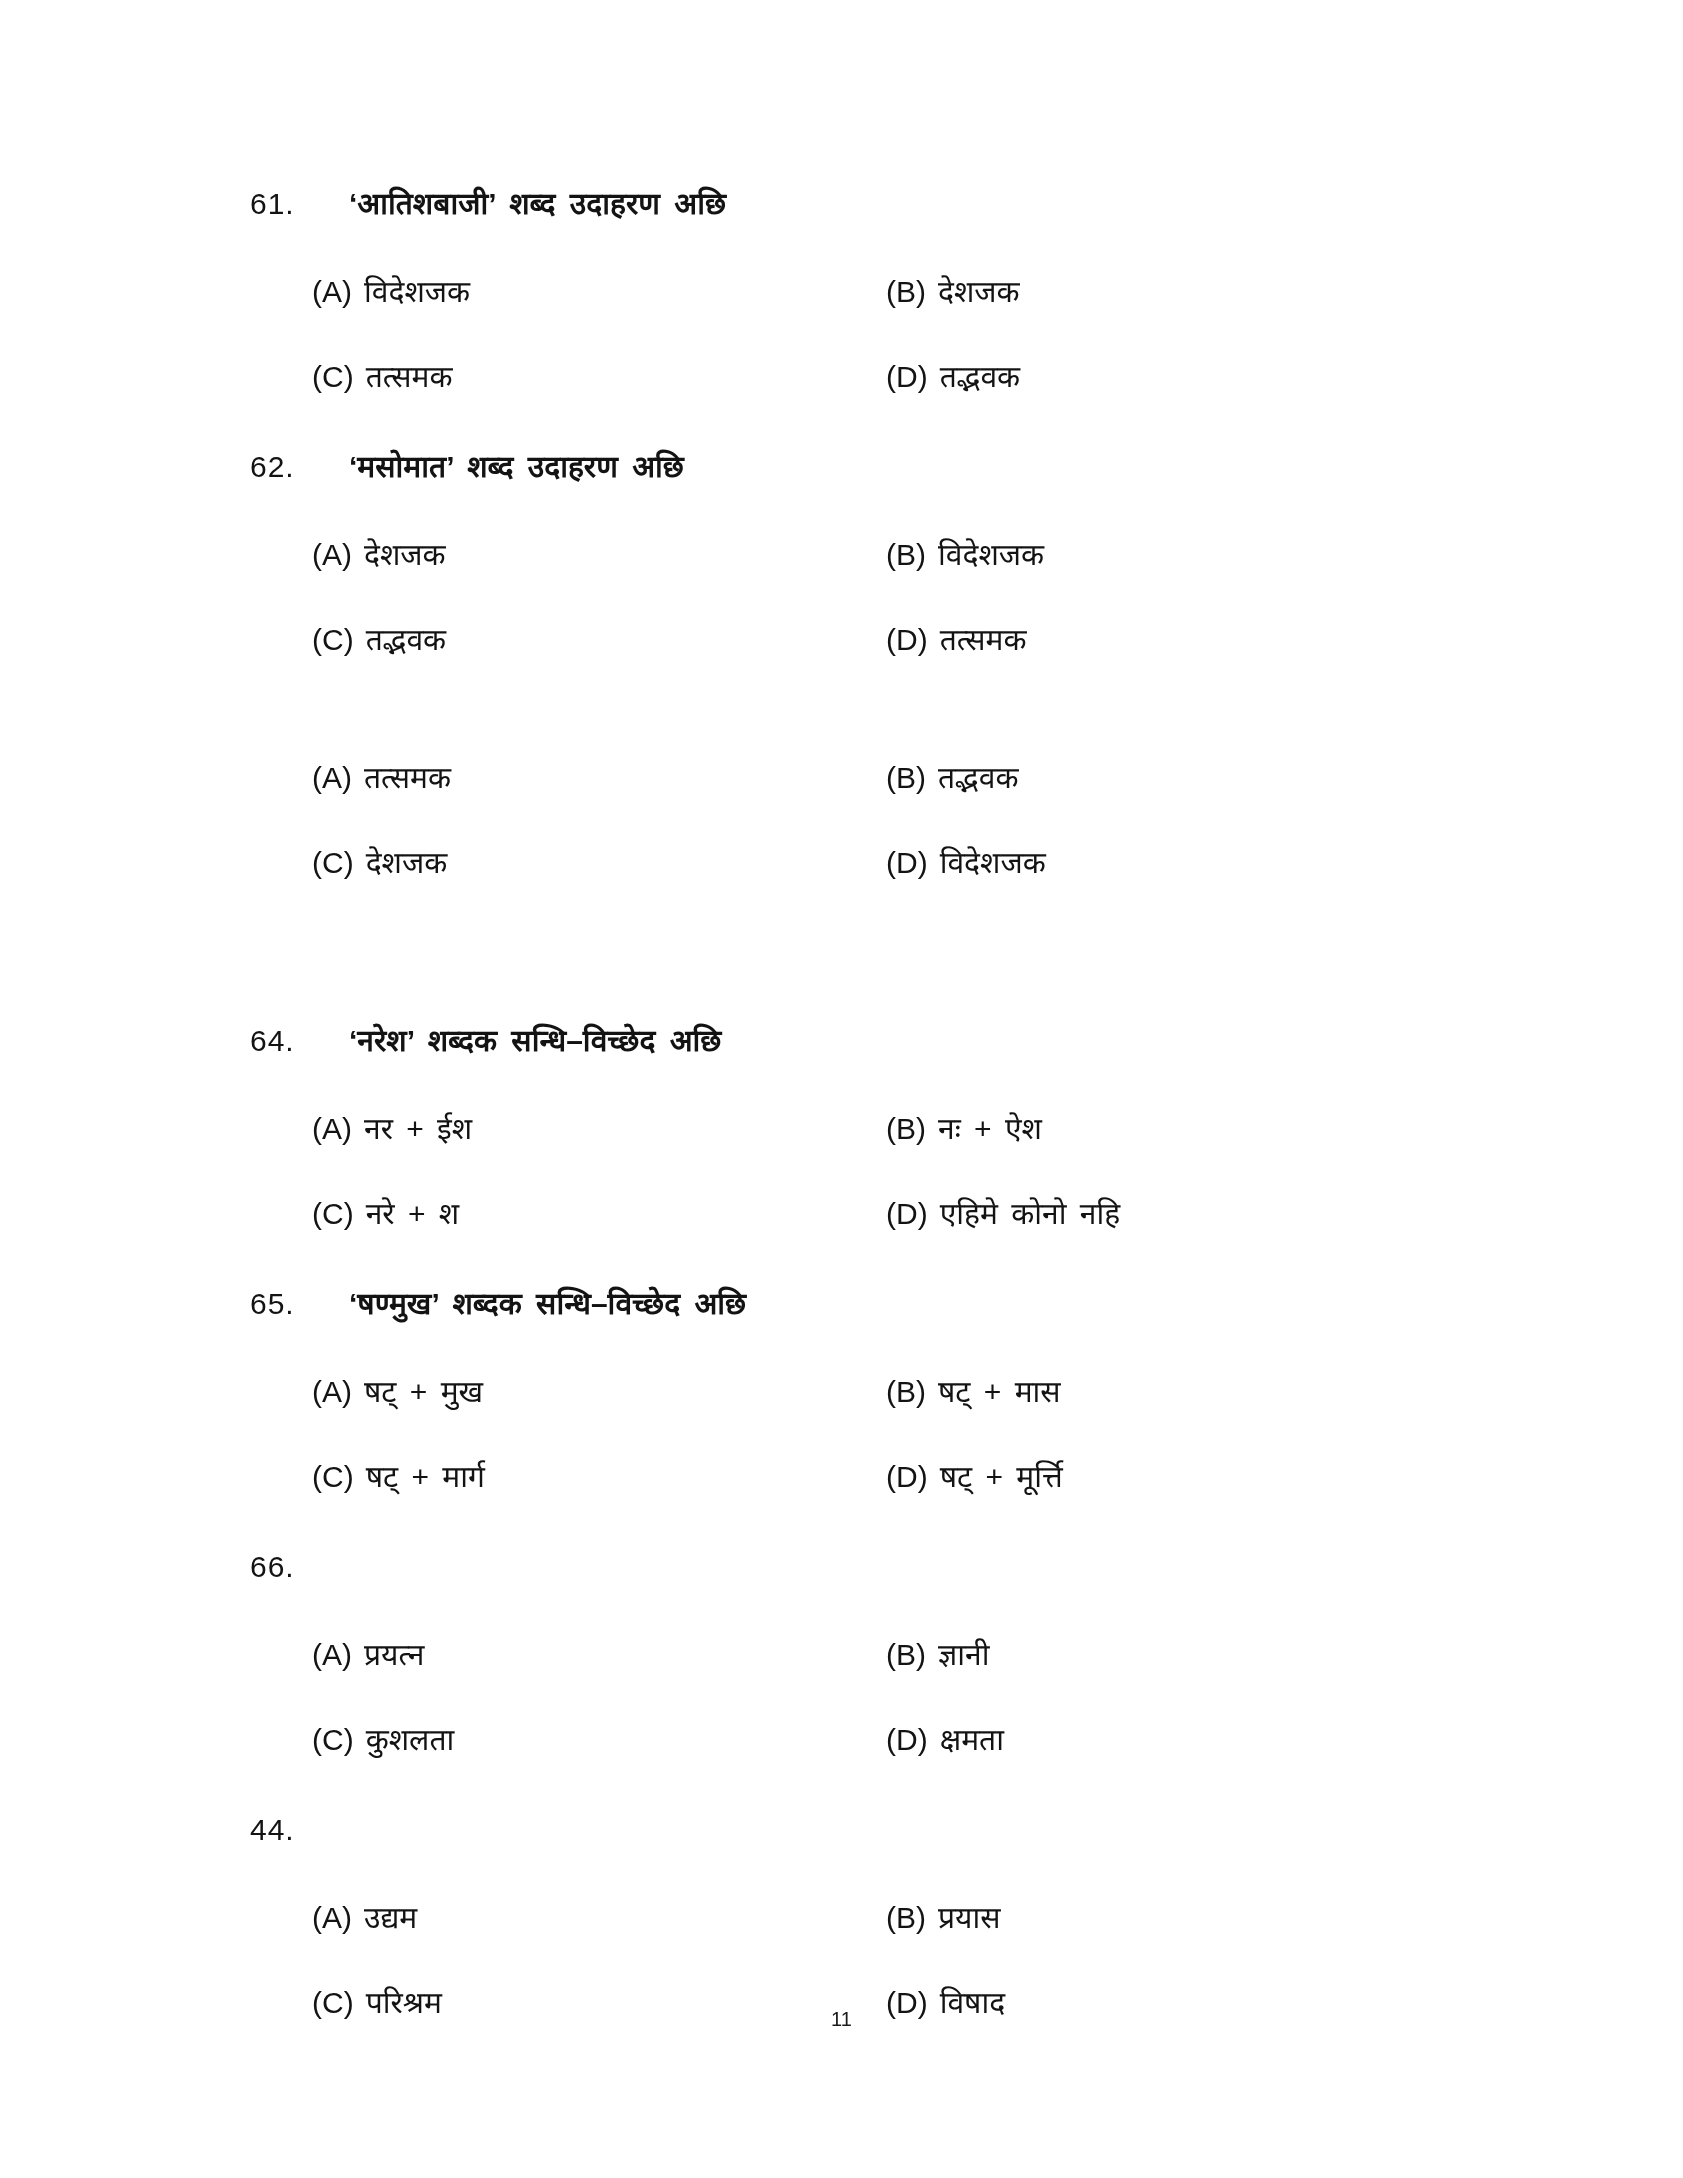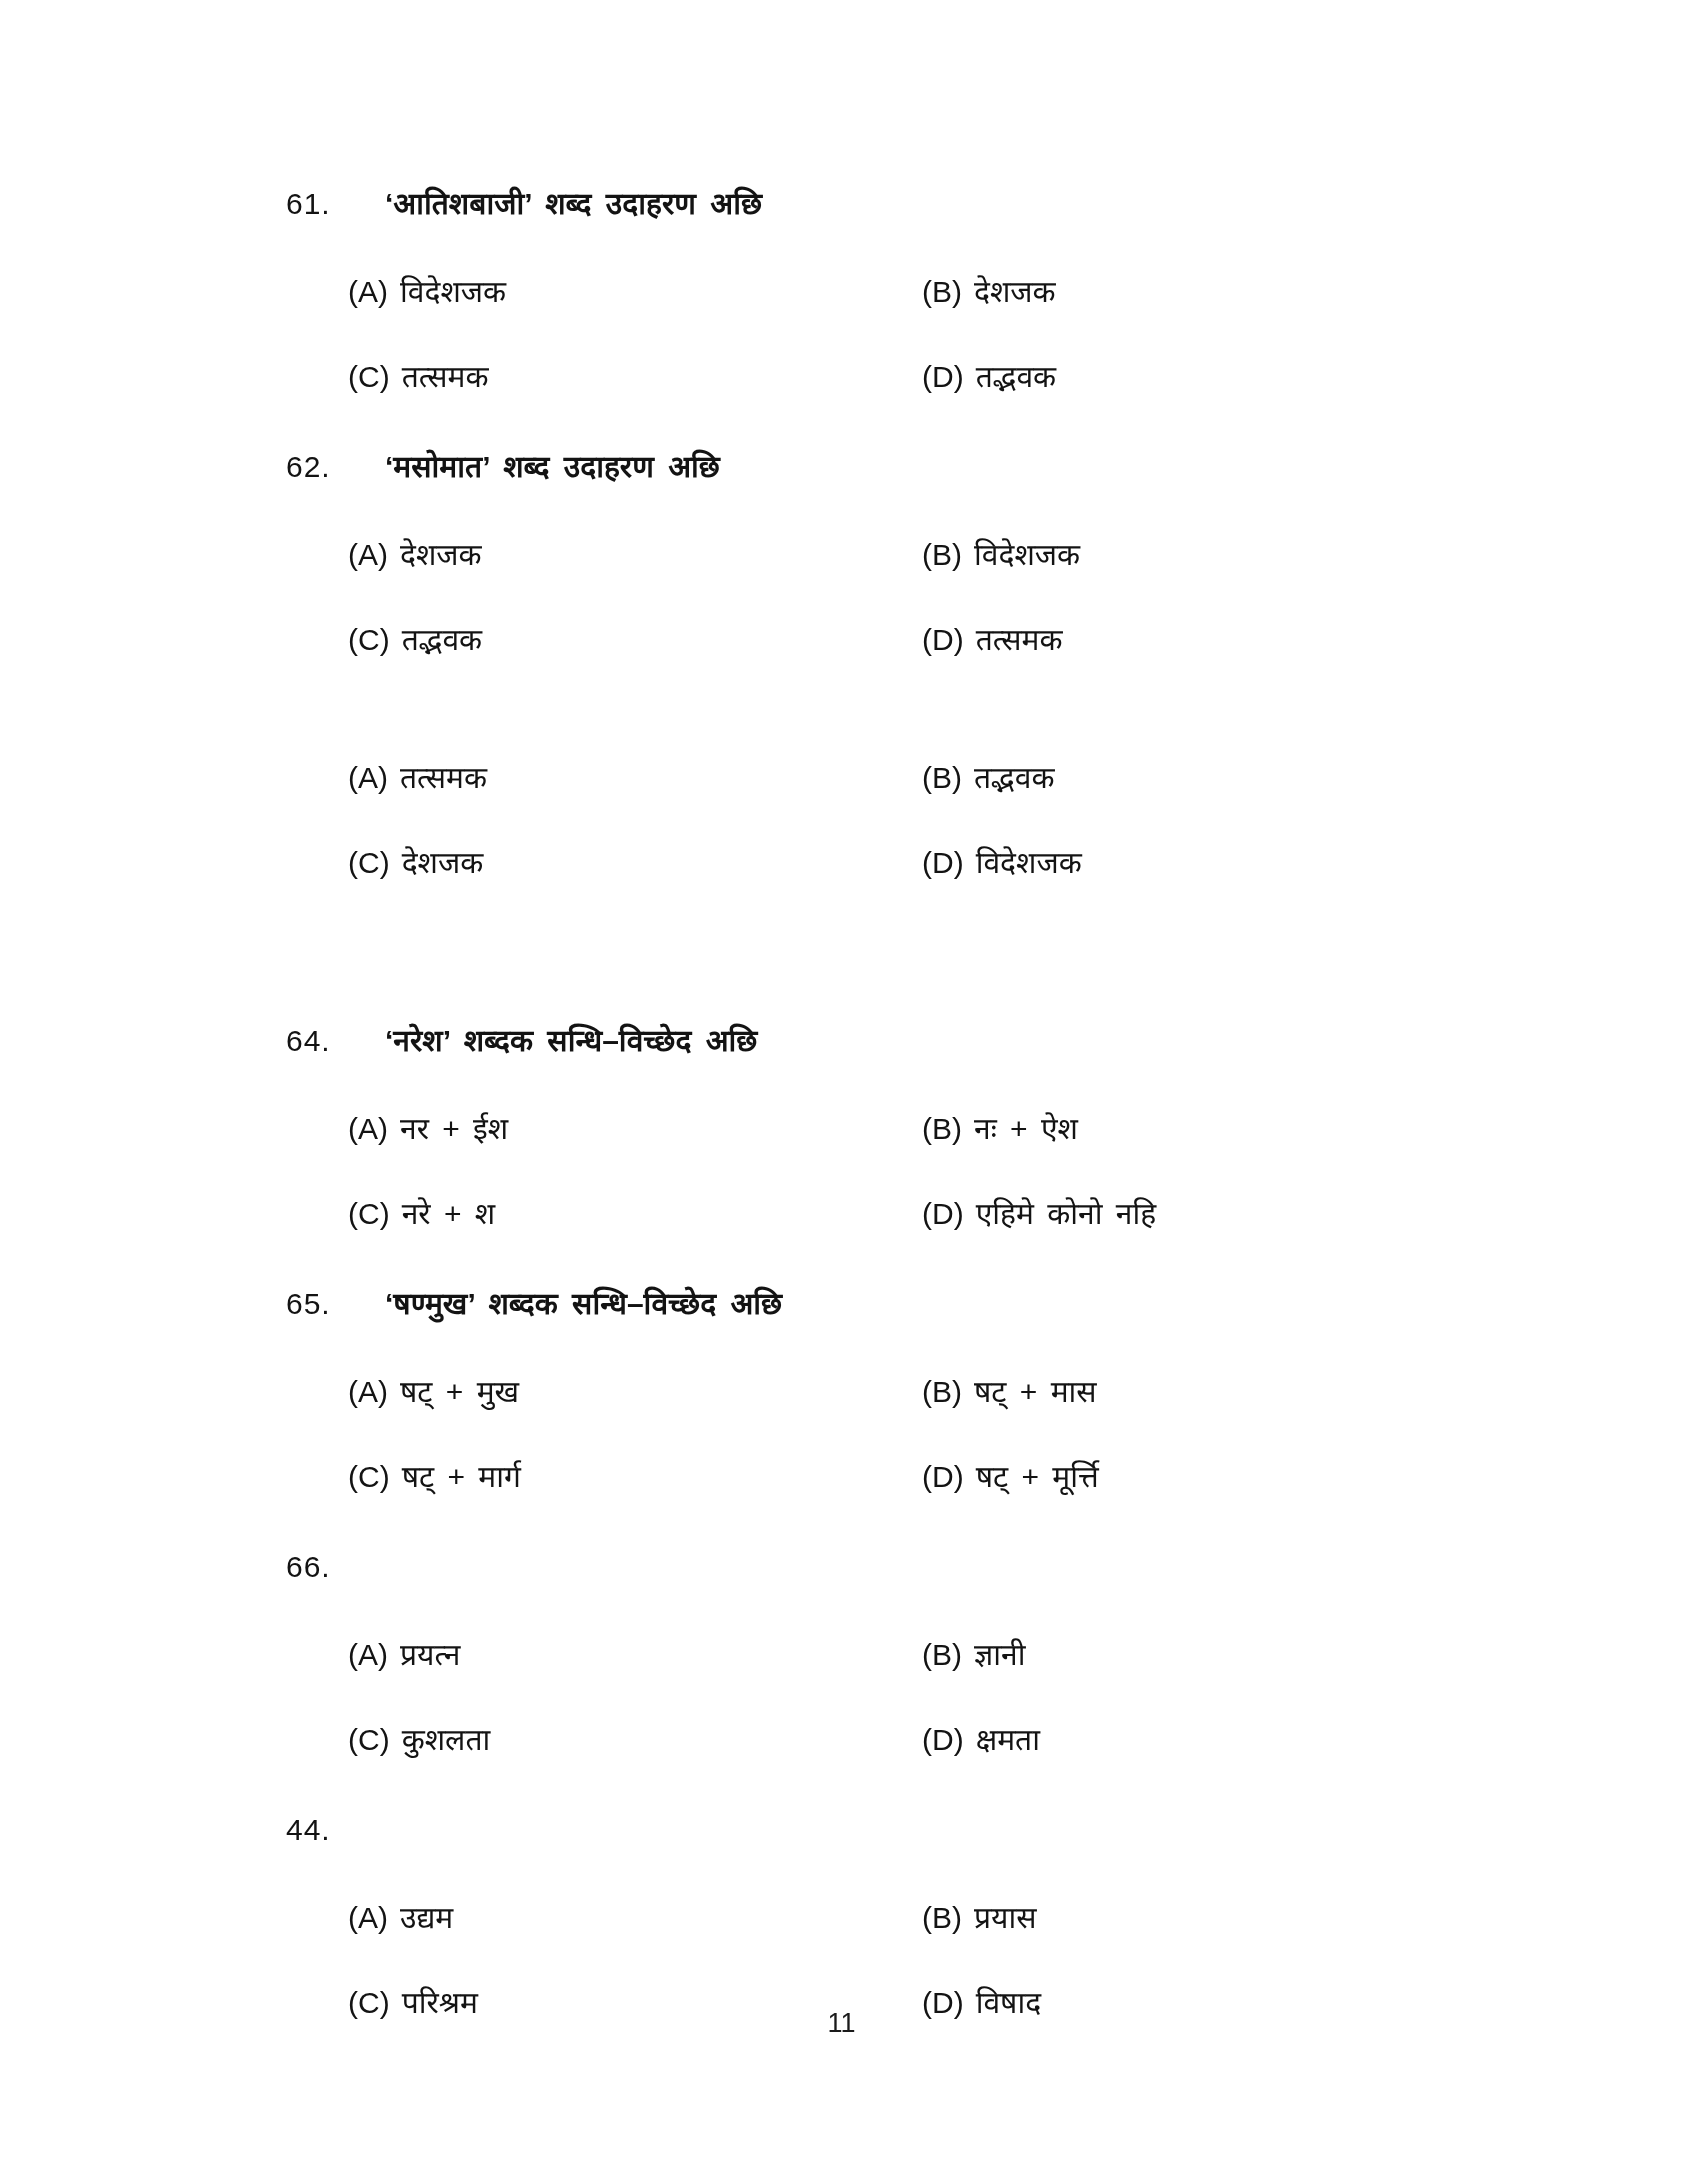--- a/index.html
+++ b/index.html
@@ -6,21 +6,21 @@
   .page {
     position: relative;
     width: 1683px;
     height: 2178px;
     background: #ffffff;
     color: #131313;
     font-family: "Liberation Sans", "DejaVu Sans", sans-serif;
     overflow: hidden;
   }
   .content { padding-top: 184px; }
-  .question { height: 263px; padding-left: 36px; }
+  .question { height: 263px; }
   .q-header {
     margin-left: 250px;
     font-size: 30px;
     line-height: 40px;
     display: flex;
     align-items: baseline;
   }
   .q-num { width: 99px; flex: none; letter-spacing: 1px; }
   .q-text { white-space: nowrap; word-spacing: 6px; font-weight: bold; }
   .options {
@@ -34,21 +34,21 @@
   }
   .opt { display: flex; gap: 12px; white-space: nowrap; align-items: baseline; }
   .opt-label { flex: none; }
   .opt-text { word-spacing: 5px; }
   .page-number {
     position: absolute;
     top: 2008px;
     left: 0;
     width: 1683px;
     text-align: center;
-    font-size: 27px;
+    font-size: 20px;
     color: #1a1a1a;
   }
 </style>
 </head>
 <body>
 
 <div class="page">
   <div class="content">
   <div class="question">
     <div class="q-header">

